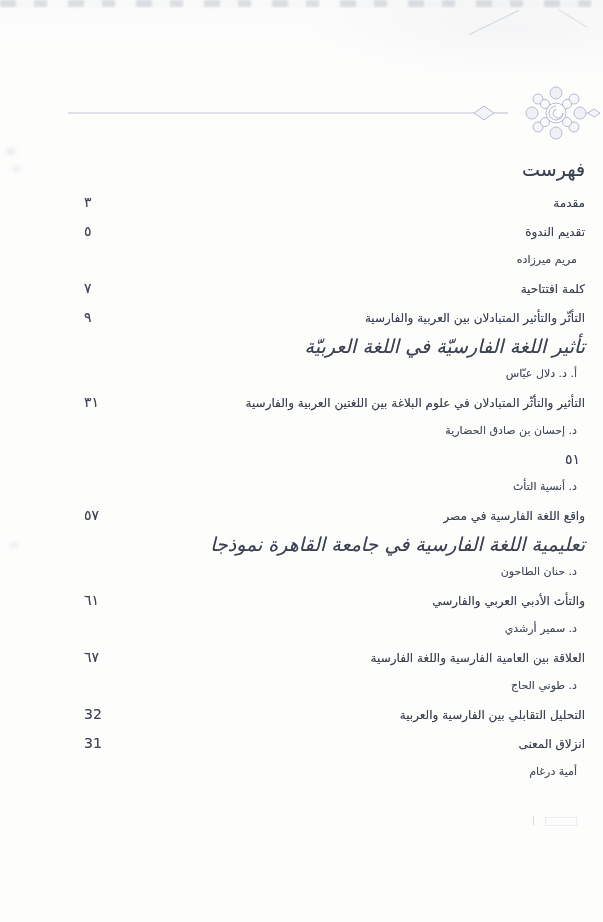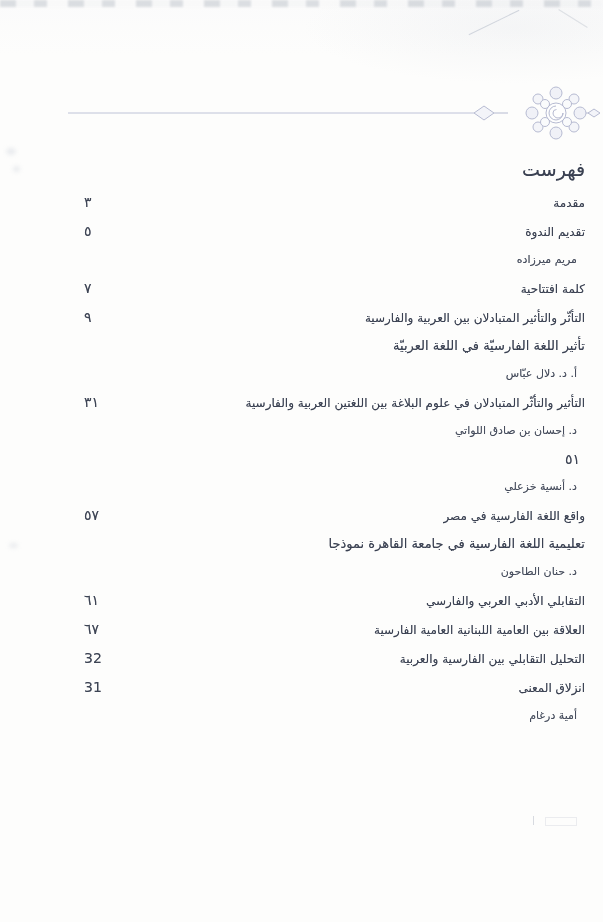--- a/index.html
+++ b/index.html
@@ -50,23 +50,24 @@
   .entry-title{
     font-size:12px;
     text-shadow:0 0 0.5px rgba(58,65,82,0.5);
     white-space:nowrap;
   }
   .page-num{
     font-size:14px;color:#3d4454;min-width:20px;text-align:left;
     text-shadow:0 0 0.5px rgba(58,65,82,0.45);
   }
   .entry-subtitle{
-    font-size:13px;line-height:28px;
+    font-size:19px;line-height:28px;
     text-shadow:0 0 0.5px rgba(58,65,82,0.5);
     white-space:nowrap;
+    font-style:italic;
   }
   .entry-author{
     font-size:11px;line-height:28px;color:#454c5c;
     padding-left:0;padding-right:8px;
     text-shadow:0 0 0.4px rgba(69,76,92,0.45);
     white-space:nowrap;
   }
 </style>
 </head>
 <body>
@@ -146,54 +147,56 @@
     <div class="entry-subtitle">تأثير اللغة الفارسيّة في اللغة العربيّة</div>
     <div class="entry-author">أ. د. دلال عبّاس</div>
   </div>
 
   <div class="entry">
     <div class="title-row">
       <span class="entry-title">التأثير والتأثّر المتبادلان في علوم البلاغة بين اللغتين العربية والفارسية</span>
       <span class="page-num">٣١</span>
     </div>
 
-    <div class="entry-author">د. إحسان بن صادق اللواتي</div>
+    <div class="entry-author">د. إحسان بن صادق الحضارية</div>
   </div>
 
   <div class="entry">
     <div class="title-row">
       <span class="page-num">٥١</span>
     </div>
 
-    <div class="entry-author">د. أنسية خزعلي</div>
+    <div class="entry-author">د. أنسية التأث</div>
   </div>
 
   <div class="entry">
     <div class="title-row">
       <span class="entry-title">واقع اللغة الفارسية في مصر</span>
       <span class="page-num">٥٧</span>
     </div>
     <div class="entry-subtitle">تعليمية اللغة الفارسية في جامعة القاهرة نموذجا</div>
     <div class="entry-author">د. حنان الطاحون</div>
   </div>
 
   <div class="entry">
     <div class="title-row">
-      <span class="entry-title">التقابلي الأدبي العربي والفارسي</span>
+      <span class="entry-title">والتأث الأدبي العربي والفارسي</span>
       <span class="page-num">٦١</span>
     </div>
 
-  </div>
-
-  <div class="entry">
-    <div class="title-row">
-      <span class="entry-title">العلاقة بين العامية اللبنانية العامية الفارسية</span>
+    <div class="entry-author">د. سمير أرشدي</div>
+  </div>
+
+  <div class="entry">
+    <div class="title-row">
+      <span class="entry-title">العلاقة بين العامية الفارسية واللغة الفارسية</span>
       <span class="page-num">٦٧</span>
     </div>
 
+    <div class="entry-author">د. طوني الحاج</div>
   </div>
 
   <div class="entry">
     <div class="title-row">
       <span class="entry-title">التحليل التقابلي بين الفارسية والعربية</span>
       <span class="page-num">32</span>
     </div>
 
   </div>
 

